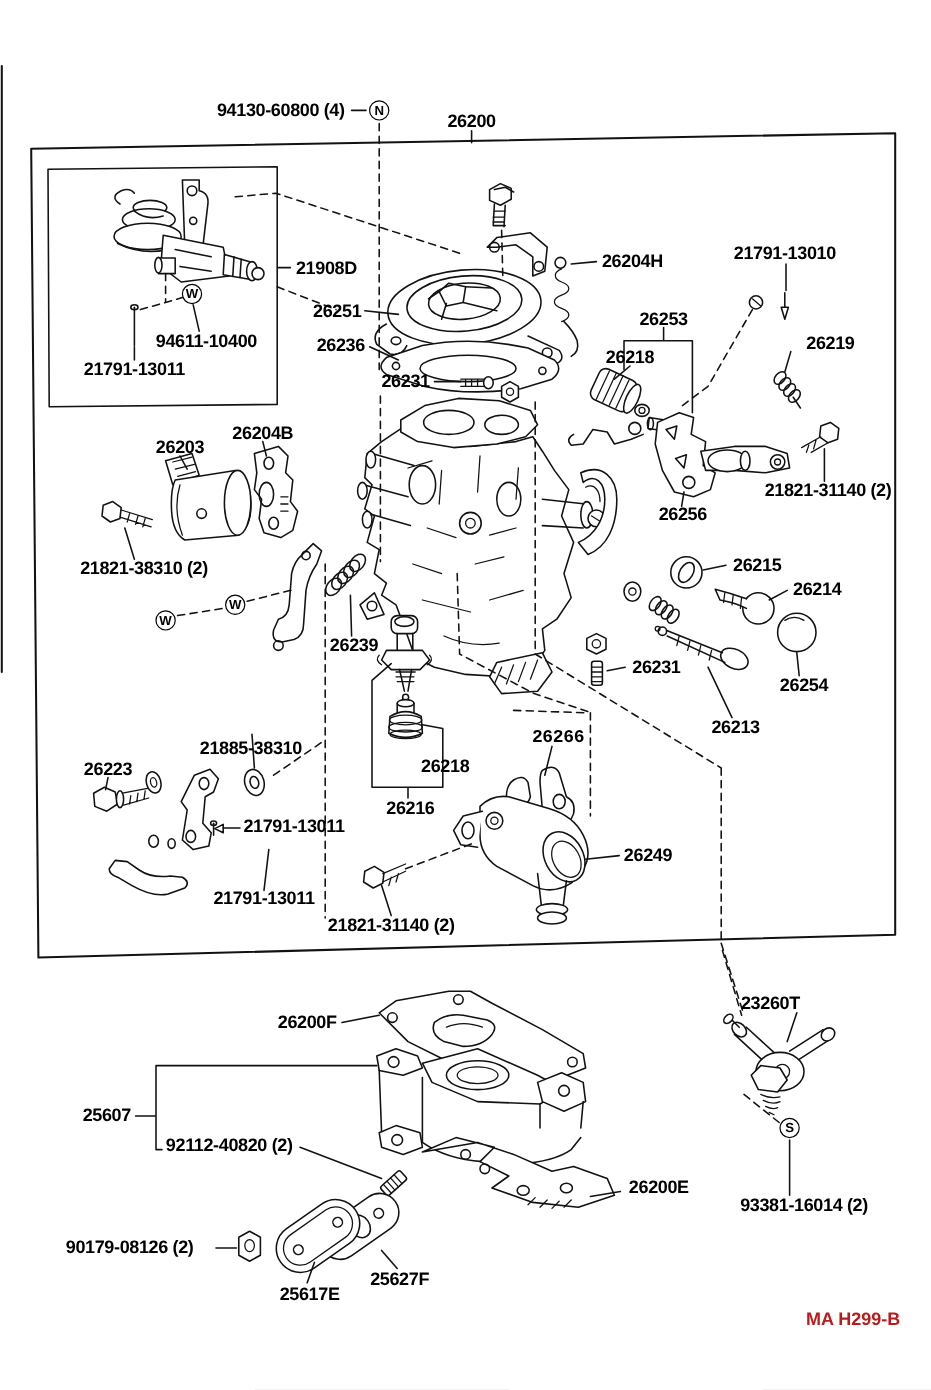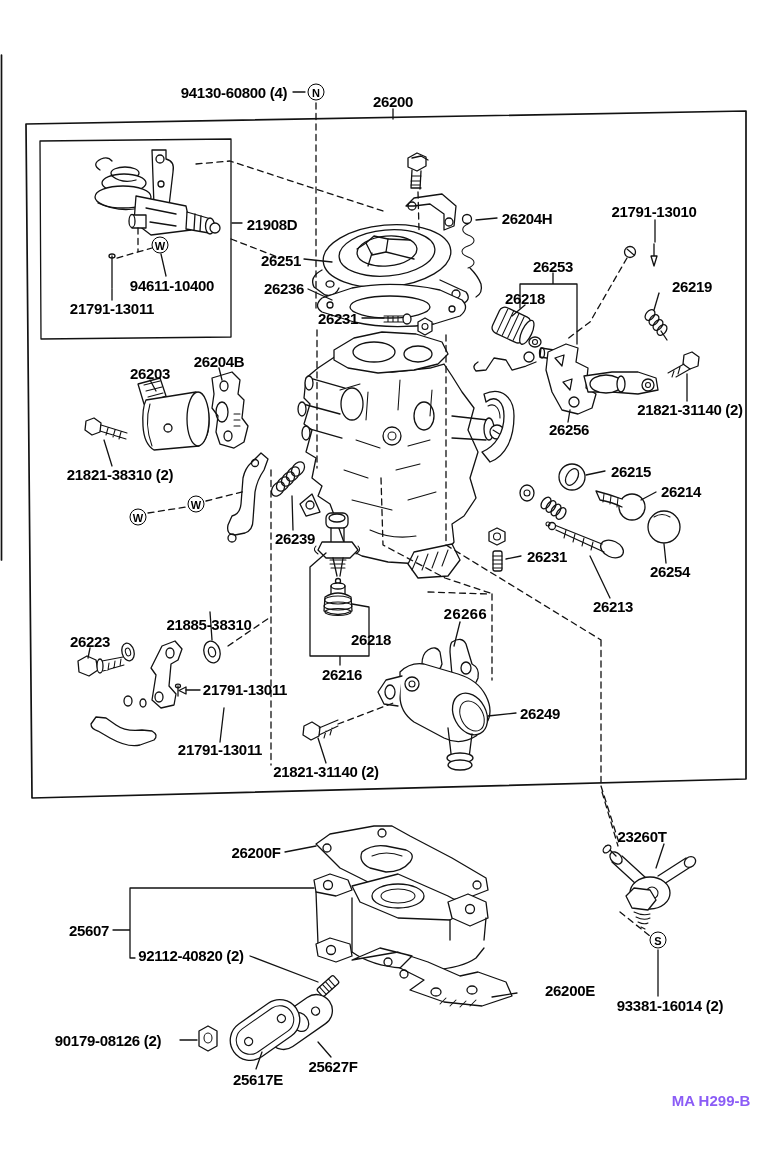--- a/index.html
+++ b/index.html
@@ -9,21 +9,21 @@
   #art *{stroke:#121212;stroke-width:1.3;fill:none;stroke-linecap:round;stroke-linejoin:round;}
   #art .f{fill:#fff;}
   #art .d{stroke-dasharray:6 4.5;}
   #art .thin{stroke-width:1.05;}
   #art .thick{stroke-width:1.7;}
   .part-label{position:absolute;transform:translate(-50%,-50%);
     font-weight:bold;font-size:15px;line-height:1;letter-spacing:-0.3px;color:#000;white-space:nowrap;}
   .circled{position:absolute;transform:translate(-50%,-50%);width:17px;height:17px;
     border:1.8px solid #000;border-radius:50%;display:flex;align-items:center;justify-content:center;
     font-weight:bold;font-size:11px;color:#000;background:#fff;box-sizing:border-box;}
-  .figure-code{position:absolute;transform:translate(-50%,-50%);font-weight:bold;font-size:15px;color:#8b5cf6;white-space:nowrap;}
+  .figure-code{position:absolute;transform:translate(-50%,-50%);font-weight:bold;font-size:15px;color:#b91c1c;white-space:nowrap;}
 </style>
 </head>
 <body>
 
 <div id="page">
 
 <svg id="art" width="776" height="1158" viewBox="0 0 776 1158">
 
   <line x1="1.5" y1="55" x2="1.5" y2="560" class="thick"></line>
 
@@ -412,21 +412,21 @@
       <div class="part-label" style="left: 245px; top: 689px;">21791-13011</div>
       <div class="part-label" style="left: 220px; top: 749px;">21791-13011</div>
       <div class="part-label" style="left: 326px; top: 771px;">21821-31140 (2)</div>
       <div class="part-label" style="left: 371px; top: 639px;">26218</div>
       <div class="part-label" style="left: 342px; top: 674px;">26216</div>
       <div class="part-label" style="left: 465px; top: 615px; font-family: Liberation Mono, monospace;">26266</div>
       <div class="part-label" style="left: 540px; top: 713px;">26249</div>
       <div class="part-label" style="left: 256px; top: 852px;">26200F</div>
       <div class="part-label" style="left: 89px; top: 930px;">25607</div>
       <div class="part-label" style="left: 191px; top: 955px;">92112-40820 (2)</div>
-      <div class="part-label" style="left: 549px; top: 990px; margin-left: 21px;">26200E</div>
+      <div class="part-label" style="left: 549px; top: 990px;">26200E</div>
       <div class="part-label" style="left: 642px; top: 836px;">23260T</div>
       <div class="part-label" style="left: 670px; top: 1005px;">93381-16014 (2)</div>
       <div class="part-label" style="left: 108px; top: 1040px;">90179-08126 (2)</div>
       <div class="part-label" style="left: 258px; top: 1079px;">25617E</div>
       <div class="part-label" style="left: 333px; top: 1066px; text-align: center;">25627F</div>
       <div class="circled" style="left: 316px; top: 92px;">N</div>
       <div class="circled" style="left: 160px; top: 245px;">W</div>
       <div class="circled" style="left: 138px; top: 517px;">W</div>
       <div class="circled" style="left: 196px; top: 504px;">W</div>
       <div class="circled" style="left: 658px; top: 940px;">S</div>

